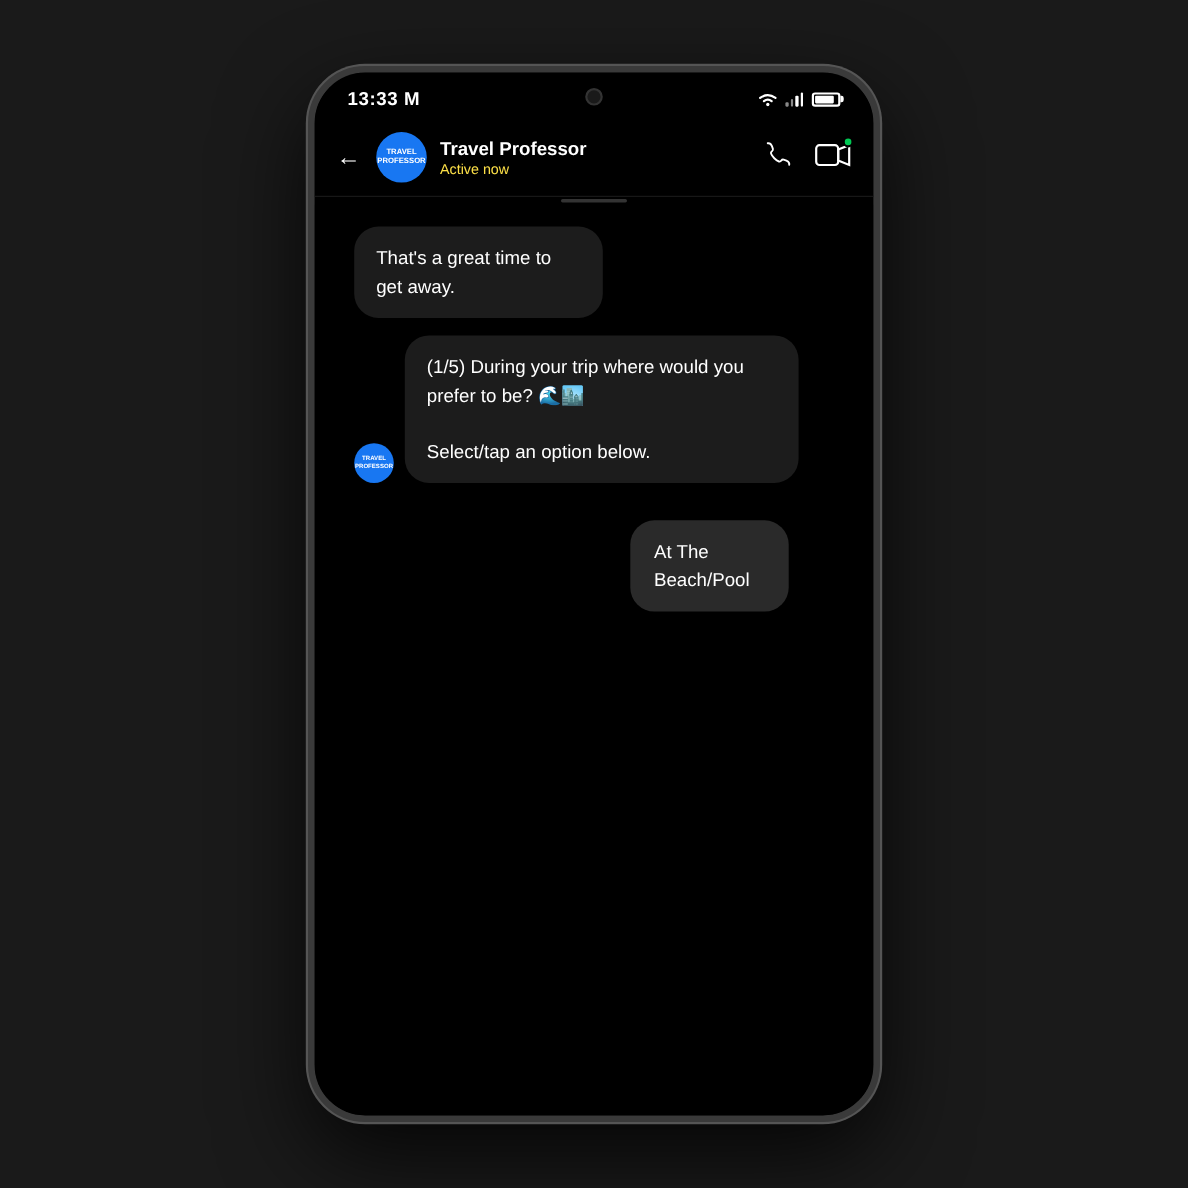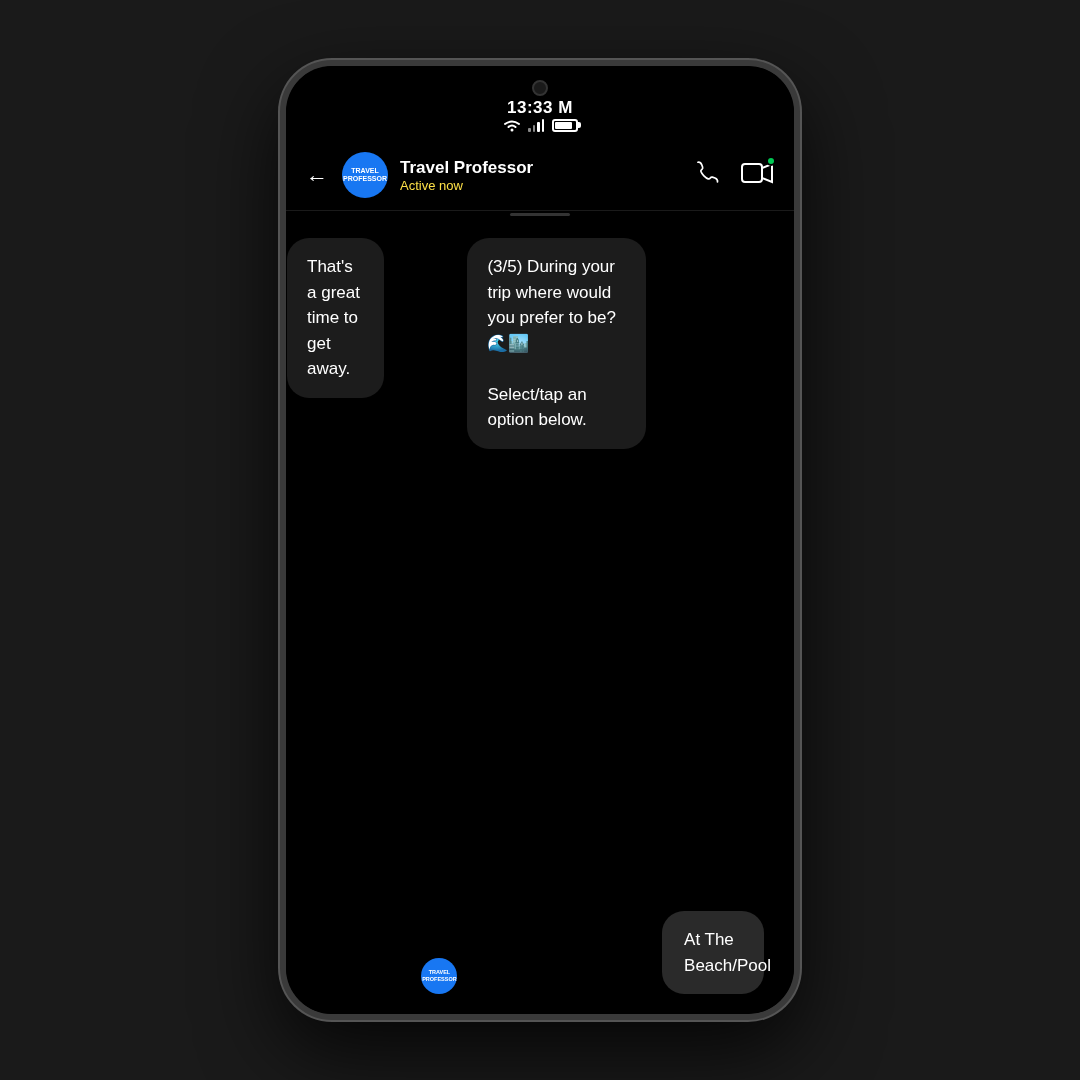--- a/index.html
+++ b/index.html
@@ -79,24 +79,23 @@
       overflow: hidden;
       display: flex;
       flex-direction: column;
     }
 
     
     .status-bar {
       display: flex;
       justify-content: space-between;
       align-items: center;
-      padding: 32px 30px 8px 30px;
+      padding: 14px 30px 8px 30px;
       background: #000;
       position: relative;
-      flex-direction: column;
     }
 
     .status-time {
       color: #fff;
       font-size: 17px;
       font-weight: 600;
       letter-spacing: 0.5px;
     }
 
     .camera-notch {
@@ -229,23 +228,23 @@
       position: absolute;
       top: -2px;
       right: -2px;
       border: 2px solid #000;
     }
 
     
     .chat-body {
       flex: 1;
       background: #000;
-      padding: 20px 1px;
-      display: flex;
-      flex-direction: row;
+      padding: 20px 36px;
+      display: flex;
+      flex-direction: column;
       gap: 16px;
       overflow: hidden;
     }
 
     .message-bot {
       background: #1c1c1c;
       border-radius: 22px;
       padding: 16px 20px;
       max-width: 82%;
       align-self: flex-start;
@@ -282,20 +281,21 @@
 
     .message-user {
       background: #2a2a2a;
       border-radius: 22px;
       padding: 16px 22px;
       max-width: 78%;
       align-self: flex-end;
       color: #fff;
       font-size: 17px;
       line-height: 1.5;
+      margin-top: 18px;
     }
 
     .divider-line {
       width: 60px;
       height: 3px;
       background: #333;
       border-radius: 2px;
       align-self: center;
       margin: 2px 0;
     }
@@ -376,21 +376,21 @@
       <div style="align-self: flex-start;">
         <div class="message-bot">
           <span>That's a great time to get away.</span>
         </div>
       </div>
 
       <div class="message-bot-row">
         <div class="small-avatar">
           <div class="small-avatar-text">TRAVEL<br>PROFESSOR</div>
         </div>
-        <div class="message-bot" style="white-space: pre-line;">(3/5) During your trip where would you prefer to be? 🌊🏙️
+        <div class="message-bot" style="white-space: pre-line;">(1/5) During your trip where would you prefer to be? 🌊🏙️
 
 Select/tap an option below.</div>
       </div>
 
       <div style="align-self: flex-end;">
         <div class="message-user">
           <span>At The Beach/Pool</span>
         </div>
       </div>
 

